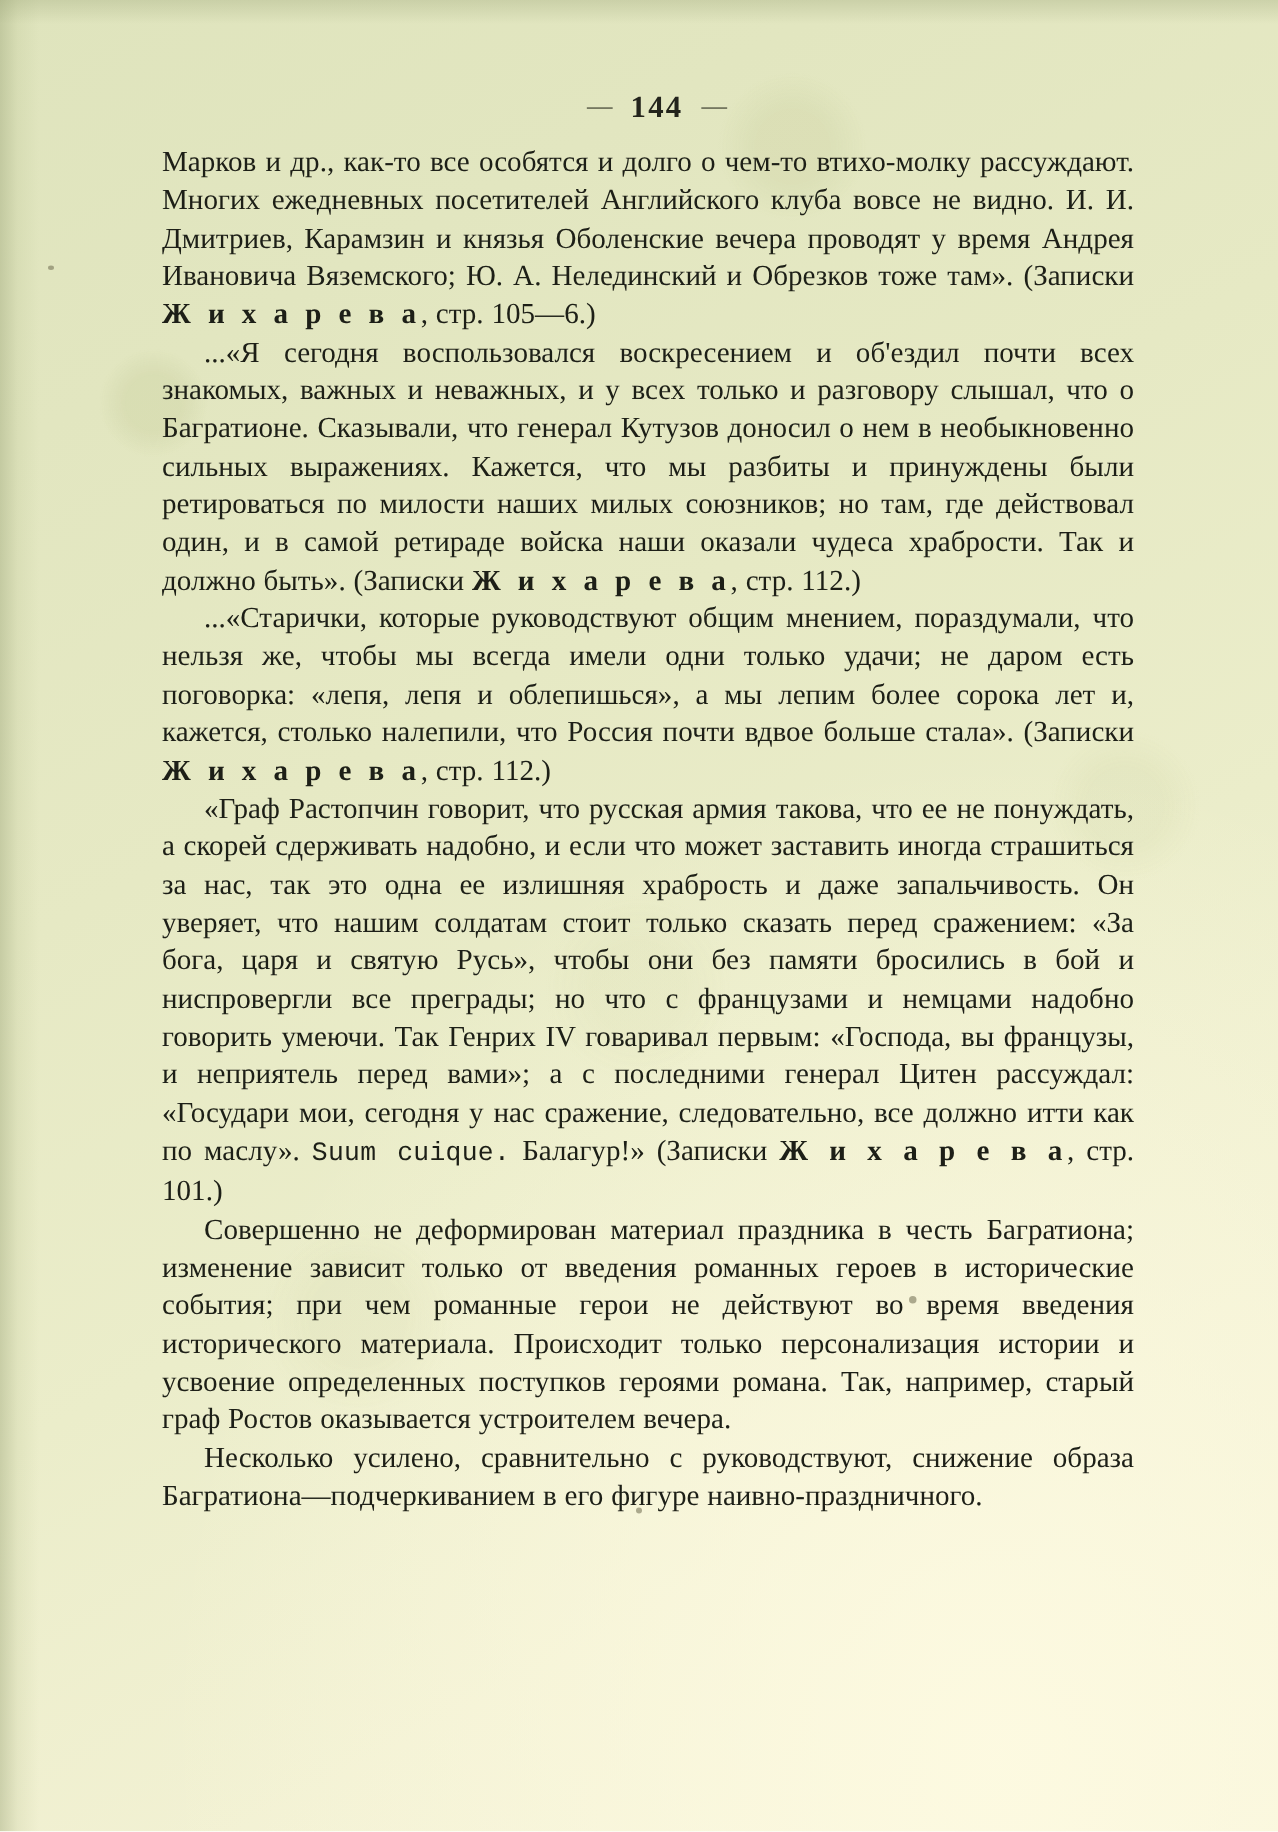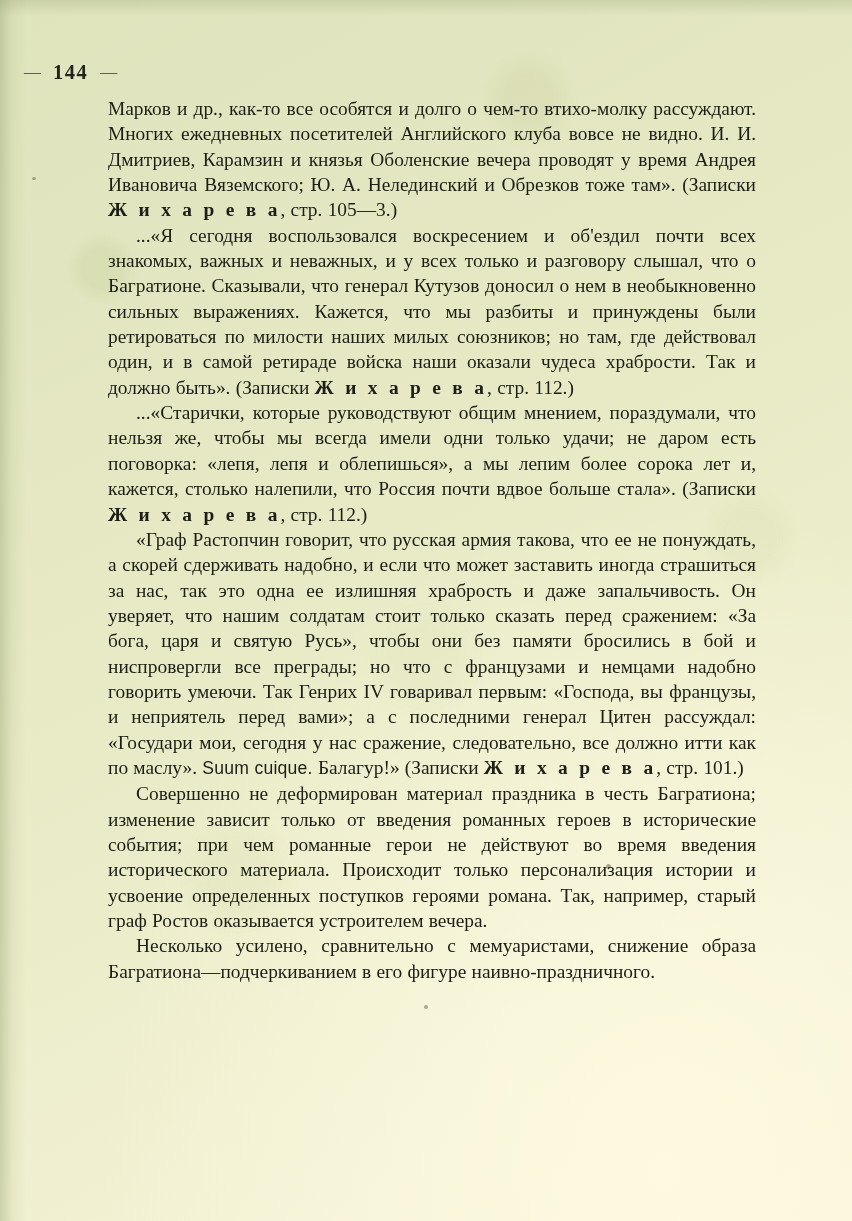--- a/index.html
+++ b/index.html
@@ -52,20 +52,21 @@
     background: linear-gradient(180deg, rgba(150,160,115,0.30) 0%, rgba(200,207,160,0.0) 100%);
     pointer-events: none;
   }
 
   
   .folio {
     position: absolute;
     top: 38px;
     left: 0;
     width: 852px;
+    text-align: center;
     color: #23241c;
     font-size: 20px;
     letter-spacing: 1px;
     white-space: pre;
   }
   .folio .rule {
     font-size: 17px;
     color: #4a4c3a;
     vertical-align: 0.12em;
     letter-spacing: 0;
@@ -96,21 +97,21 @@
   }
   p.para.indent {
     text-indent: 28px;
   }
   
   .sp {
     letter-spacing: 3.1px;
     font-weight: bold;
   }
   .lat {
-    font-family: Liberation Sans, sans-serif;
+    font-family: Liberation Mono, monospace;
     font-size: 17.6px;
     letter-spacing: 0.2px;
   }
 
   
   .speck {
     position: absolute;
     border-radius: 50%;
     background: #6d6a4e;
     opacity: .55;
@@ -128,21 +129,21 @@
 
   <div class="speck" style="left:32px;  top:177px; width:4px; height:3px;"></div>
   <div class="speck" style="left:606px; top:864px; width:5px; height:5px;"></div>
   <div class="speck" style="left:424px; top:1005px; width:4px; height:4px;"></div>
 
   <div class="folio">
     <span class="rule">—</span><span>  </span><span class="num">144</span><span>  </span><span class="rule">—</span>
   </div>
 
   <div class="textblock">
-      <p class="para"><span>Марков и др., как-то все особятся и долго о чем-то втихо-молку рассуждают. Многих ежедневных посетителей Английского клуба вовсе не видно. И. И. Дмитриев, Карамзин и князья Оболенские вечера проводят у время Андрея Ивановича Вяземского; Ю. А. Нелединский и Обрезков тоже там». (Записки </span><span class="sp">Ж и х а р е в а</span><span>, стр. 105—3.)</span></p>
+      <p class="para"><span>Марков и др., как-то все особятся и долго о чем-то втихо-молку рассуждают. Многих ежедневных посетителей Английского клуба вовсе не видно. И. И. Дмитриев, Карамзин и князья Оболенские вечера проводят у время Андрея Ивановича Вяземского; Ю. А. Нелединский и Обрезков тоже там». (Записки </span><span class="sp">Ж и х а р е в а</span><span>, стр. 105—6.)</span></p>
       <p class="para indent"><span>...«Я сегодня воспользовался воскресением и об'ездил почти всех знакомых, важных и неважных, и у всех только и разговору слышал, что о Багратионе. Сказывали, что генерал Кутузов доносил о нем в необыкновенно сильных выражениях. Кажется, что мы разбиты и принуждены были ретироваться по милости наших милых союзников; но там, где действовал один, и в самой ретираде войска наши оказали чудеса храбрости. Так и должно быть». (Записки </span><span class="sp">Ж и х а р е в а</span><span>, стр. 112.)</span></p>
       <p class="para indent"><span>...«Старички, которые руководствуют общим мнением, пораздумали, что нельзя же, чтобы мы всегда имели одни только удачи; не даром есть поговорка: «лепя, лепя и облепишься», а мы лепим более сорока лет и, кажется, столько налепили, что Россия почти вдвое больше стала». (Записки </span><span class="sp">Ж и х а р е в а</span><span>, стр. 112.)</span></p>
       <p class="para indent"><span>«Граф Растопчин говорит, что русская армия такова, что ее не понуждать, а скорей сдерживать надобно, и если что может заставить иногда страшиться за нас, так это одна ее излишняя храбрость и даже запальчивость. Он уверяет, что нашим солдатам стоит только сказать перед сражением: «За бога, царя и святую Русь», чтобы они без памяти бросились в бой и ниспровергли все преграды; но что с французами и немцами надобно говорить умеючи. Так Генрих IV говаривал первым: «Господа, вы французы, и неприятель перед вами»; а с последними генерал Цитен рассуждал: «Государи мои, сегодня у нас сражение, следовательно, все должно итти как по маслу». </span><span class="lat">Suum cuique.</span><span> Балагур!» (Записки </span><span class="sp">Ж и х а р е в а</span><span>, стр. 101.)</span></p>
       <p class="para indent"><span>Совершенно не деформирован материал праздника в честь Багратиона; изменение зависит только от введения романных героев в исторические события; при чем романные герои не действуют во время введения исторического материала. Происходит только персонализация истории и усвоение определенных поступков героями романа. Так, например, старый граф Ростов оказывается устроителем вечера.</span></p>
-      <p class="para indent"><span>Несколько усилено, сравнительно с мемуаристами, снижение образа Багратиона—подчеркиванием в его фигуре наивно-праздничного.</span></p>
+      <p class="para indent"><span>Несколько усилено, сравнительно с руководствуют, снижение образа Багратиона—подчеркиванием в его фигуре наивно-праздничного.</span></p>
     </div>
 
 </div>
 
 </body></html>

